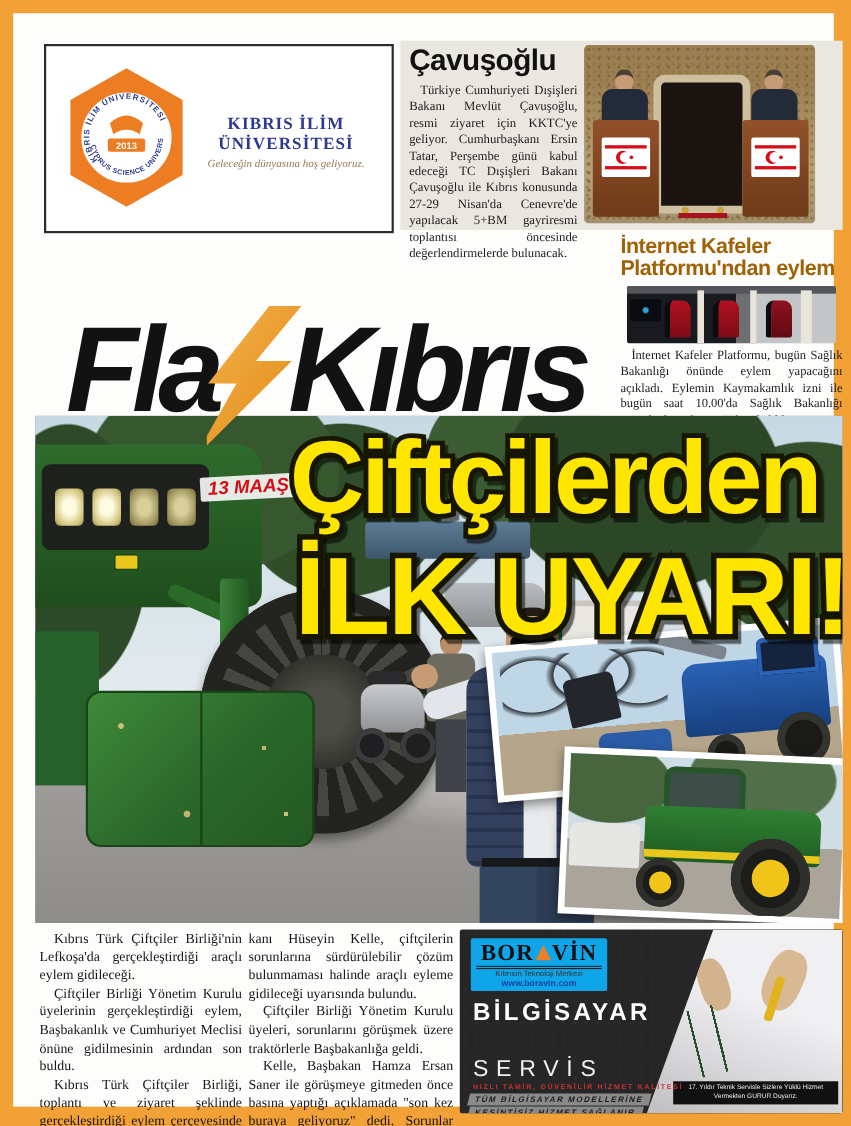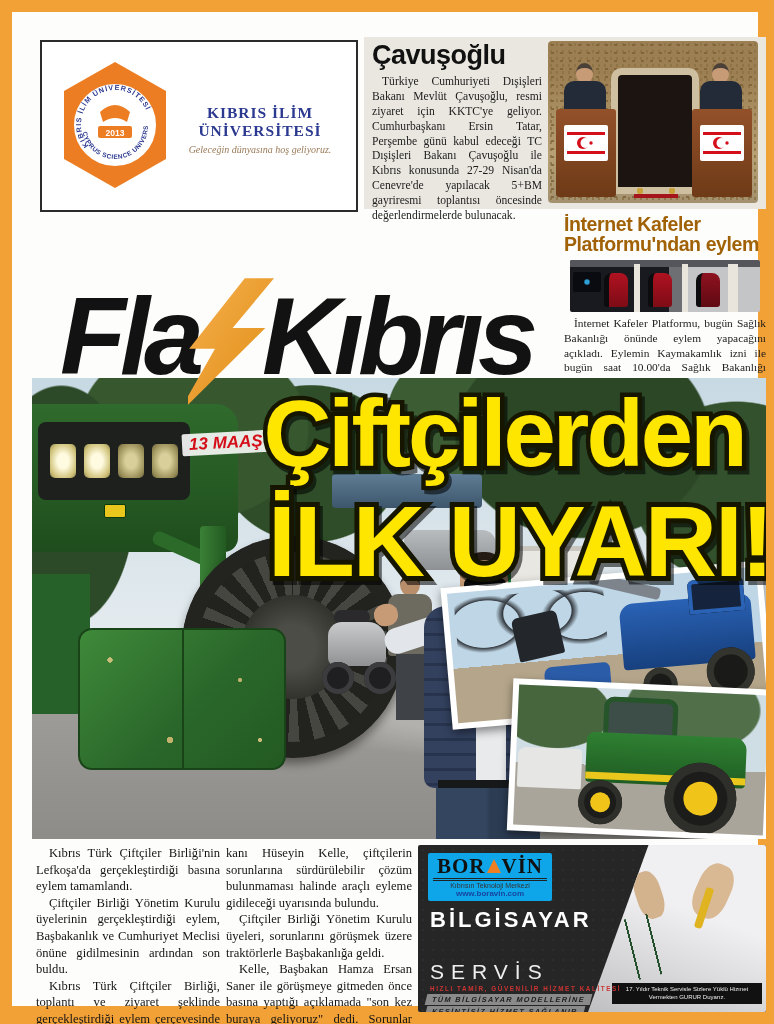--- a/index.html
+++ b/index.html
@@ -10,21 +10,21 @@
   
   .kiu-box { position:absolute; left:28px; top:28px; width:318px; height:172px; background:#fff; border:2px solid #2b2b2b; display:flex; align-items:center; }
   .kiu-seal { margin-left:14px; flex:0 0 auto; }
   .kiu-right { flex:1; text-align:center; padding-right:10px; }
   .kiu-acronym { font-family:"Liberation Serif", serif; font-weight:bold; color:#2B3990; font-size:62px; letter-spacing:4px; line-height:1; }
   .kiu-name { font-family:"Liberation Serif", serif; font-weight:bold; color:#2B3990; font-size:15.5px; letter-spacing:1px; margin-top:6px; }
   .kiu-slogan { font-family:"Liberation Serif", serif; font-style:italic; color:#9a7a58; font-size:10px; margin-top:4px; }
 
   
   .cav { position:absolute; left:352px; top:25px; width:402px; height:172px; background:#EAE7E0; display:flex; }
-  .cav-text { width:184px; padding:4px 6px 4px 8px; }
+  .cav-text { width:167px; padding:4px 6px 4px 8px; }
   .cav-headline { font-size:27px; font-weight:bold; color:#111; line-height:1.05; letter-spacing:-0.5px; }
   .cav-body { font-family:"Liberation Serif", serif; font-size:11.6px; line-height:1.28; color:#1c1c1c; text-align:justify; margin-top:6px; text-indent:10px; }
   .cav-photo { position:relative; width:210px; height:162px; margin-top:4px; border-radius:4px; overflow:hidden;
     background:linear-gradient(180deg,#9c7f52 0 20%, #b7a074 70%, #a3916f 100%); }
   .cav-vines { position:absolute; inset:0; background-image:radial-gradient(#7c6038 1.2px, transparent 1.6px), radial-gradient(#8d7244 1px, transparent 1.4px); background-size:9px 8px, 6px 7px; opacity:.8; }
   .cav-door { position:absolute; left:70px; top:34px; width:74px; height:112px; background:#1c1410; box-shadow:0 0 0 7px #cdbf9f; border-radius:4px 4px 0 0; }
   .podium { position:absolute; width:60px; height:88px; bottom:6px; background:linear-gradient(180deg,#93512a,#6e3a17); border-radius:3px; }
   .podium.left { left:8px; } .podium.right { left:144px; }
   .podium .panel { position:absolute; left:8px; top:16px; width:44px; height:36px; background:#fff; border-radius:2px; display:flex; align-items:center; justify-content:center; }
   .cav-man { position:absolute; width:46px; height:54px; bottom:86px; }
@@ -383,21 +383,21 @@
         </div>
       </div>
 
       <svg class="headline-svg" viewBox="0 0 734 240">
         <text x="472" y="88" text-anchor="middle" font-family="Liberation Sans, sans-serif" font-weight="bold" font-size="94" letter-spacing="-3" fill="#FFE600" stroke="#151500" stroke-width="9" paint-order="stroke" style="filter:drop-shadow(3px 4px 0 rgba(0,0,0,.55))">Çiftçilerden</text>
         <text x="488" y="198" text-anchor="middle" font-family="Liberation Sans, sans-serif" font-weight="bold" font-size="100" letter-spacing="-2" fill="#FFE600" stroke="#151500" stroke-width="10" paint-order="stroke" style="filter:drop-shadow(3px 4px 0 rgba(0,0,0,.55))">İLK UYARI!</text>
       </svg>
     </div>
 
     <div id="col1" class="newscol">
-        <p>Kıbrıs Türk Çiftçiler Birliği'nin Lefkoşa'da gerçekleştirdiği basına eylem tamamlandı.</p>
+        <p>Kıbrıs Türk Çiftçiler Birliği'nin Lefkoşa'da gerçekleştirdiği araçlı eylem gidileceği.</p>
         <p>Çiftçiler Birliği Yönetim Kurulu üyelerinin gerçekleştirdiği eylem, Başbakanlık ve Cumhuriyet Meclisi önüne gidilmesinin ardından son buldu.</p>
         <p>Kıbrıs Türk Çiftçiler Birliği, toplantı ve ziyaret şeklinde gerçekleştirdiği eylem çerçevesinde sırasıyla Başbakan, Meclis Başkanı ve ana muhalefet CTP Genel Başkanı ile görüşerek, sorunlarını ve taleplerini aktardı. Eylem olaysız sona erdi.</p>
       </div>
     <div id="col2" class="newscol">
         <p>kanı Hüseyin Kelle, çiftçilerin sorunlarına sürdürülebilir çözüm bulunmaması halinde araçlı eyleme gidileceği uyarısında bulundu.</p>
         <p>Çiftçiler Birliği Yönetim Kurulu üyeleri, sorunlarını görüşmek üzere traktörlerle Başbakanlığa geldi.</p>
         <p>Kelle, Başbakan Hamza Ersan Saner ile görüşmeye gitmeden önce basına yaptığı açıklamada "son kez buraya geliyoruz" dedi. Sorunlar üzerinde uzlaşıya varamamaları durumunda eyleme gideceklerini belirten Kelle, " tüm köy örgütlerine görev verdik. Bin araçlı bir eylem için Hazırlık içerisindeyiz" dedi.</p>
       </div>
 
     <div class="ad">

